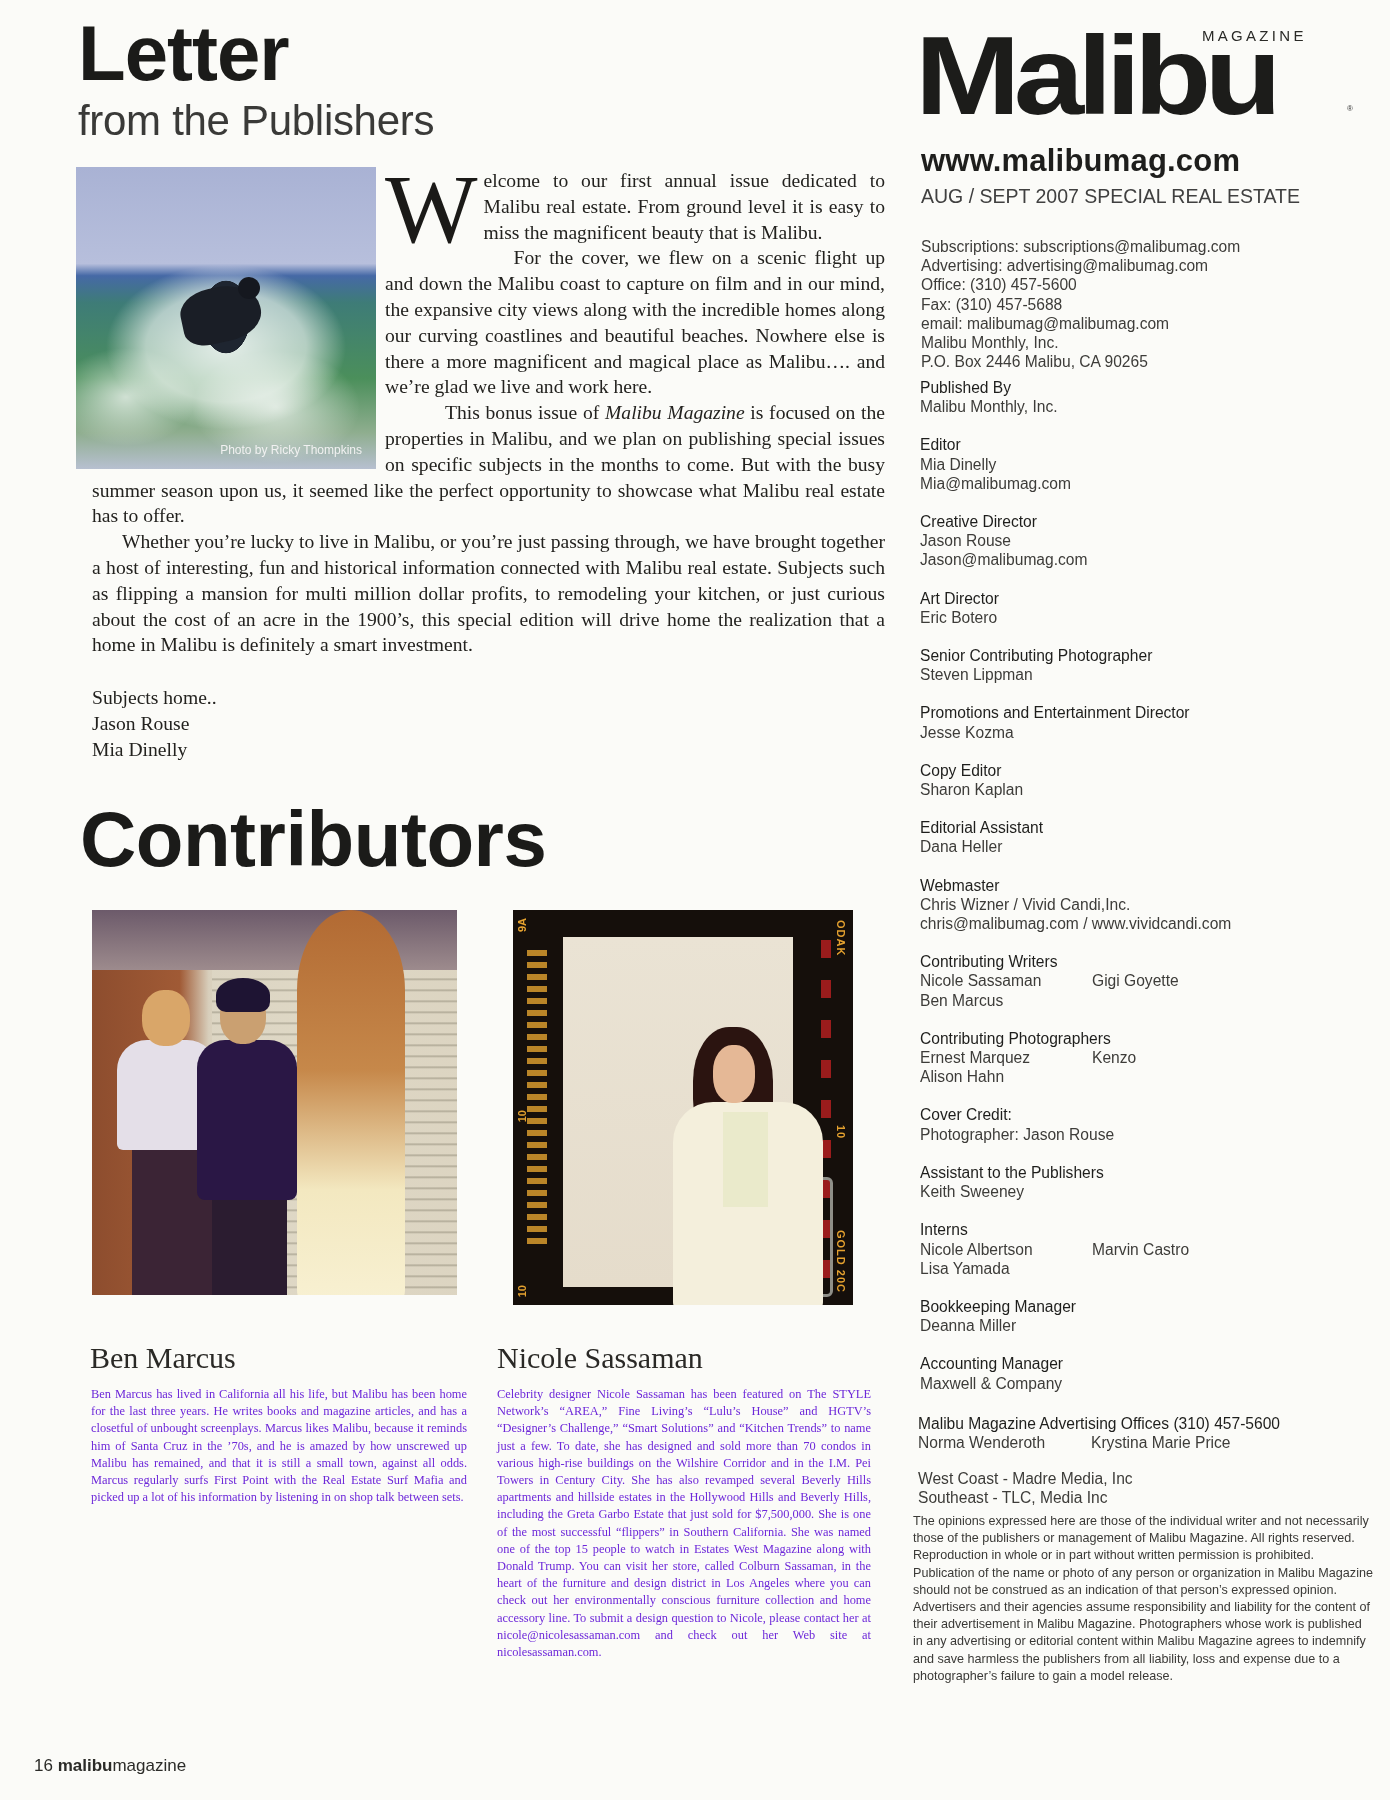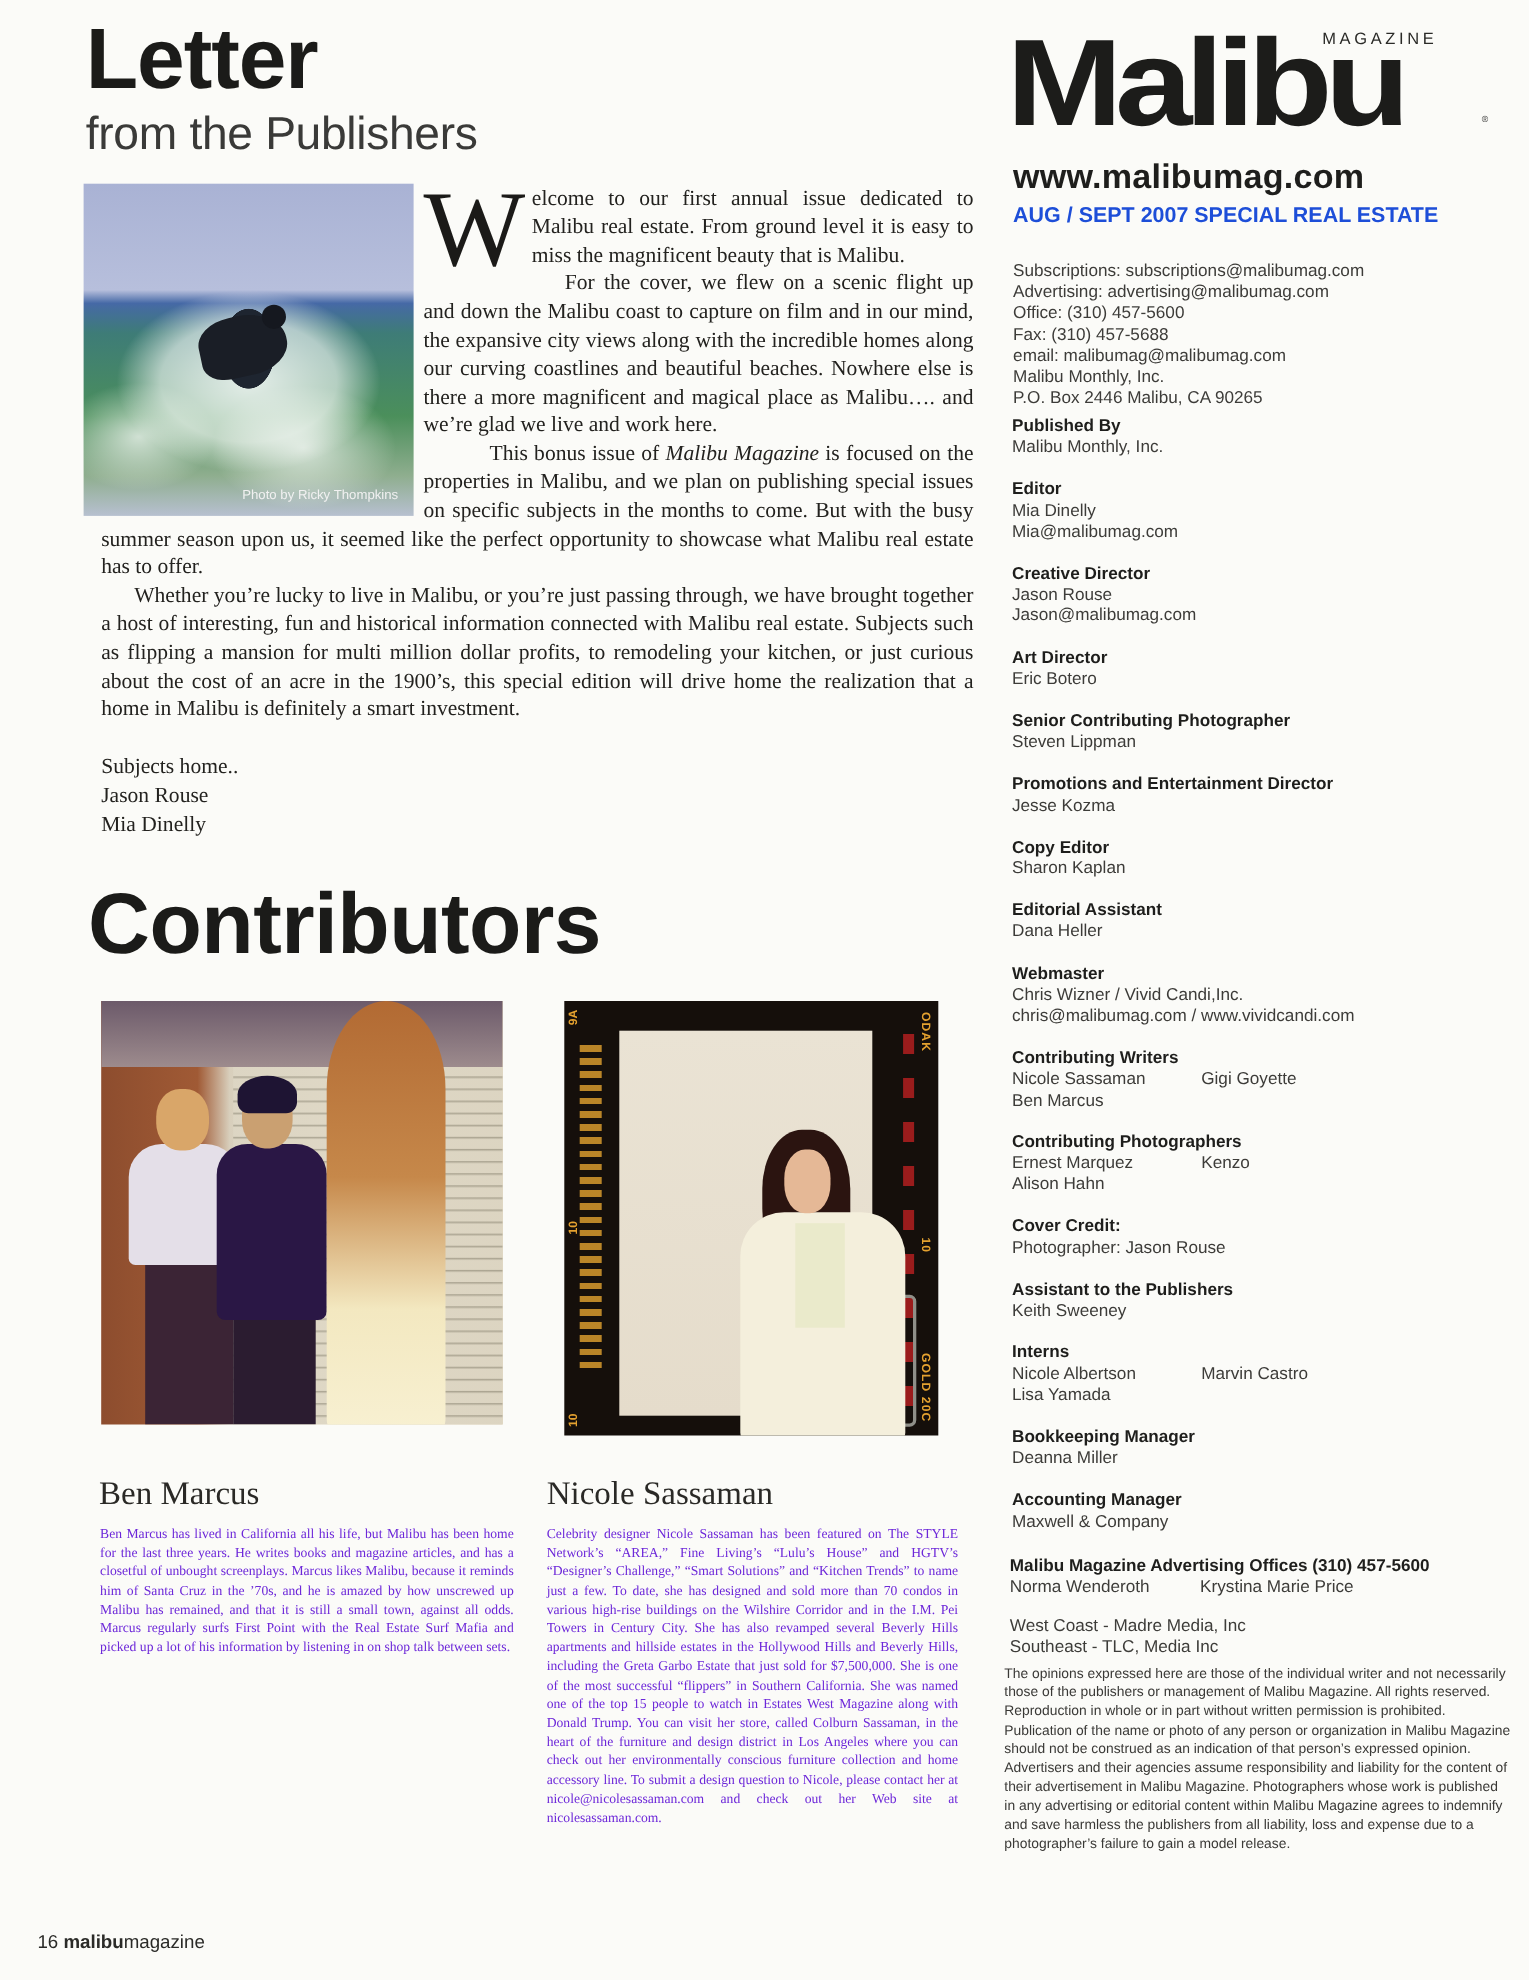--- a/index.html
+++ b/index.html
@@ -75,27 +75,27 @@
   #nicole-bio { left: 497px; top: 1386px; width: 374px; }
 
   #folio { position: absolute; left: 34px; top: 1756px; font-size: 17px; color: #2b2b28; }
   #folio b { font-weight: 700; }
 
   
   #logo { position: absolute; left: 915px; top: 20px; font-size: 112px; font-weight: 700; letter-spacing: -6px; line-height: 1; color: #1c1c1a; transform: scaleX(1.13); transform-origin: left top; }
   #logo-magazine { position: absolute; left: 1202px; top: 27px; font-size: 15px; letter-spacing: 3.3px; color: #2a2a27; }
   #logo-reg { position: absolute; left: 1347px; top: 104px; font-size: 8px; color: #333; }
   #site-url { position: absolute; left: 921px; top: 145px; font-size: 31px; font-weight: 700; color: #1e1e1c; letter-spacing: 0.2px; line-height: 1; }
-  #issue-line { position: absolute; left: 921px; top: 187px; font-size: 19.5px; font-weight: 700; color: #1d4ed8; line-height: 1; }
+  #issue-line { position: absolute; left: 921px; top: 187px; font-size: 19.5px; font-weight: 400; color: #404040; line-height: 1; }
 
   #contact-block { position: absolute; left: 921px; top: 237px; font-size: 15.6px; line-height: 19.2px; color: #3d3c39; }
 
   #masthead { position: absolute; left: 920px; top: 378px; width: 460px; }
   .mh-section { margin-bottom: 19px; }
-  .mh-label { font-size: 15.6px; font-weight: 700; line-height: 19.2px; color: #1e1e1c; }
+  .mh-label { font-size: 15.6px; font-weight: 400; line-height: 19.2px; color: #1e1e1c; }
   .mh-line { font-size: 15.6px; line-height: 19.2px; color: #3d3c39; white-space: nowrap; }
   .mh-line .c2 { display: inline-block; position: absolute; left: 172px; }
   .mh-line { position: relative; }
 
   #offices { position: absolute; left: 918px; top: 1414px; width: 460px; }
   #offices .mh-line .c2 { left: 173px; }
   #regions { position: absolute; left: 918px; top: 1469px; font-size: 15.6px; line-height: 19.2px; color: #3d3c39; }
   #disclaimer { position: absolute; left: 913px; top: 1513px; width: 460px; font-size: 12.6px; line-height: 17.2px; color: #3a3936; }
 </style>
 </head>

